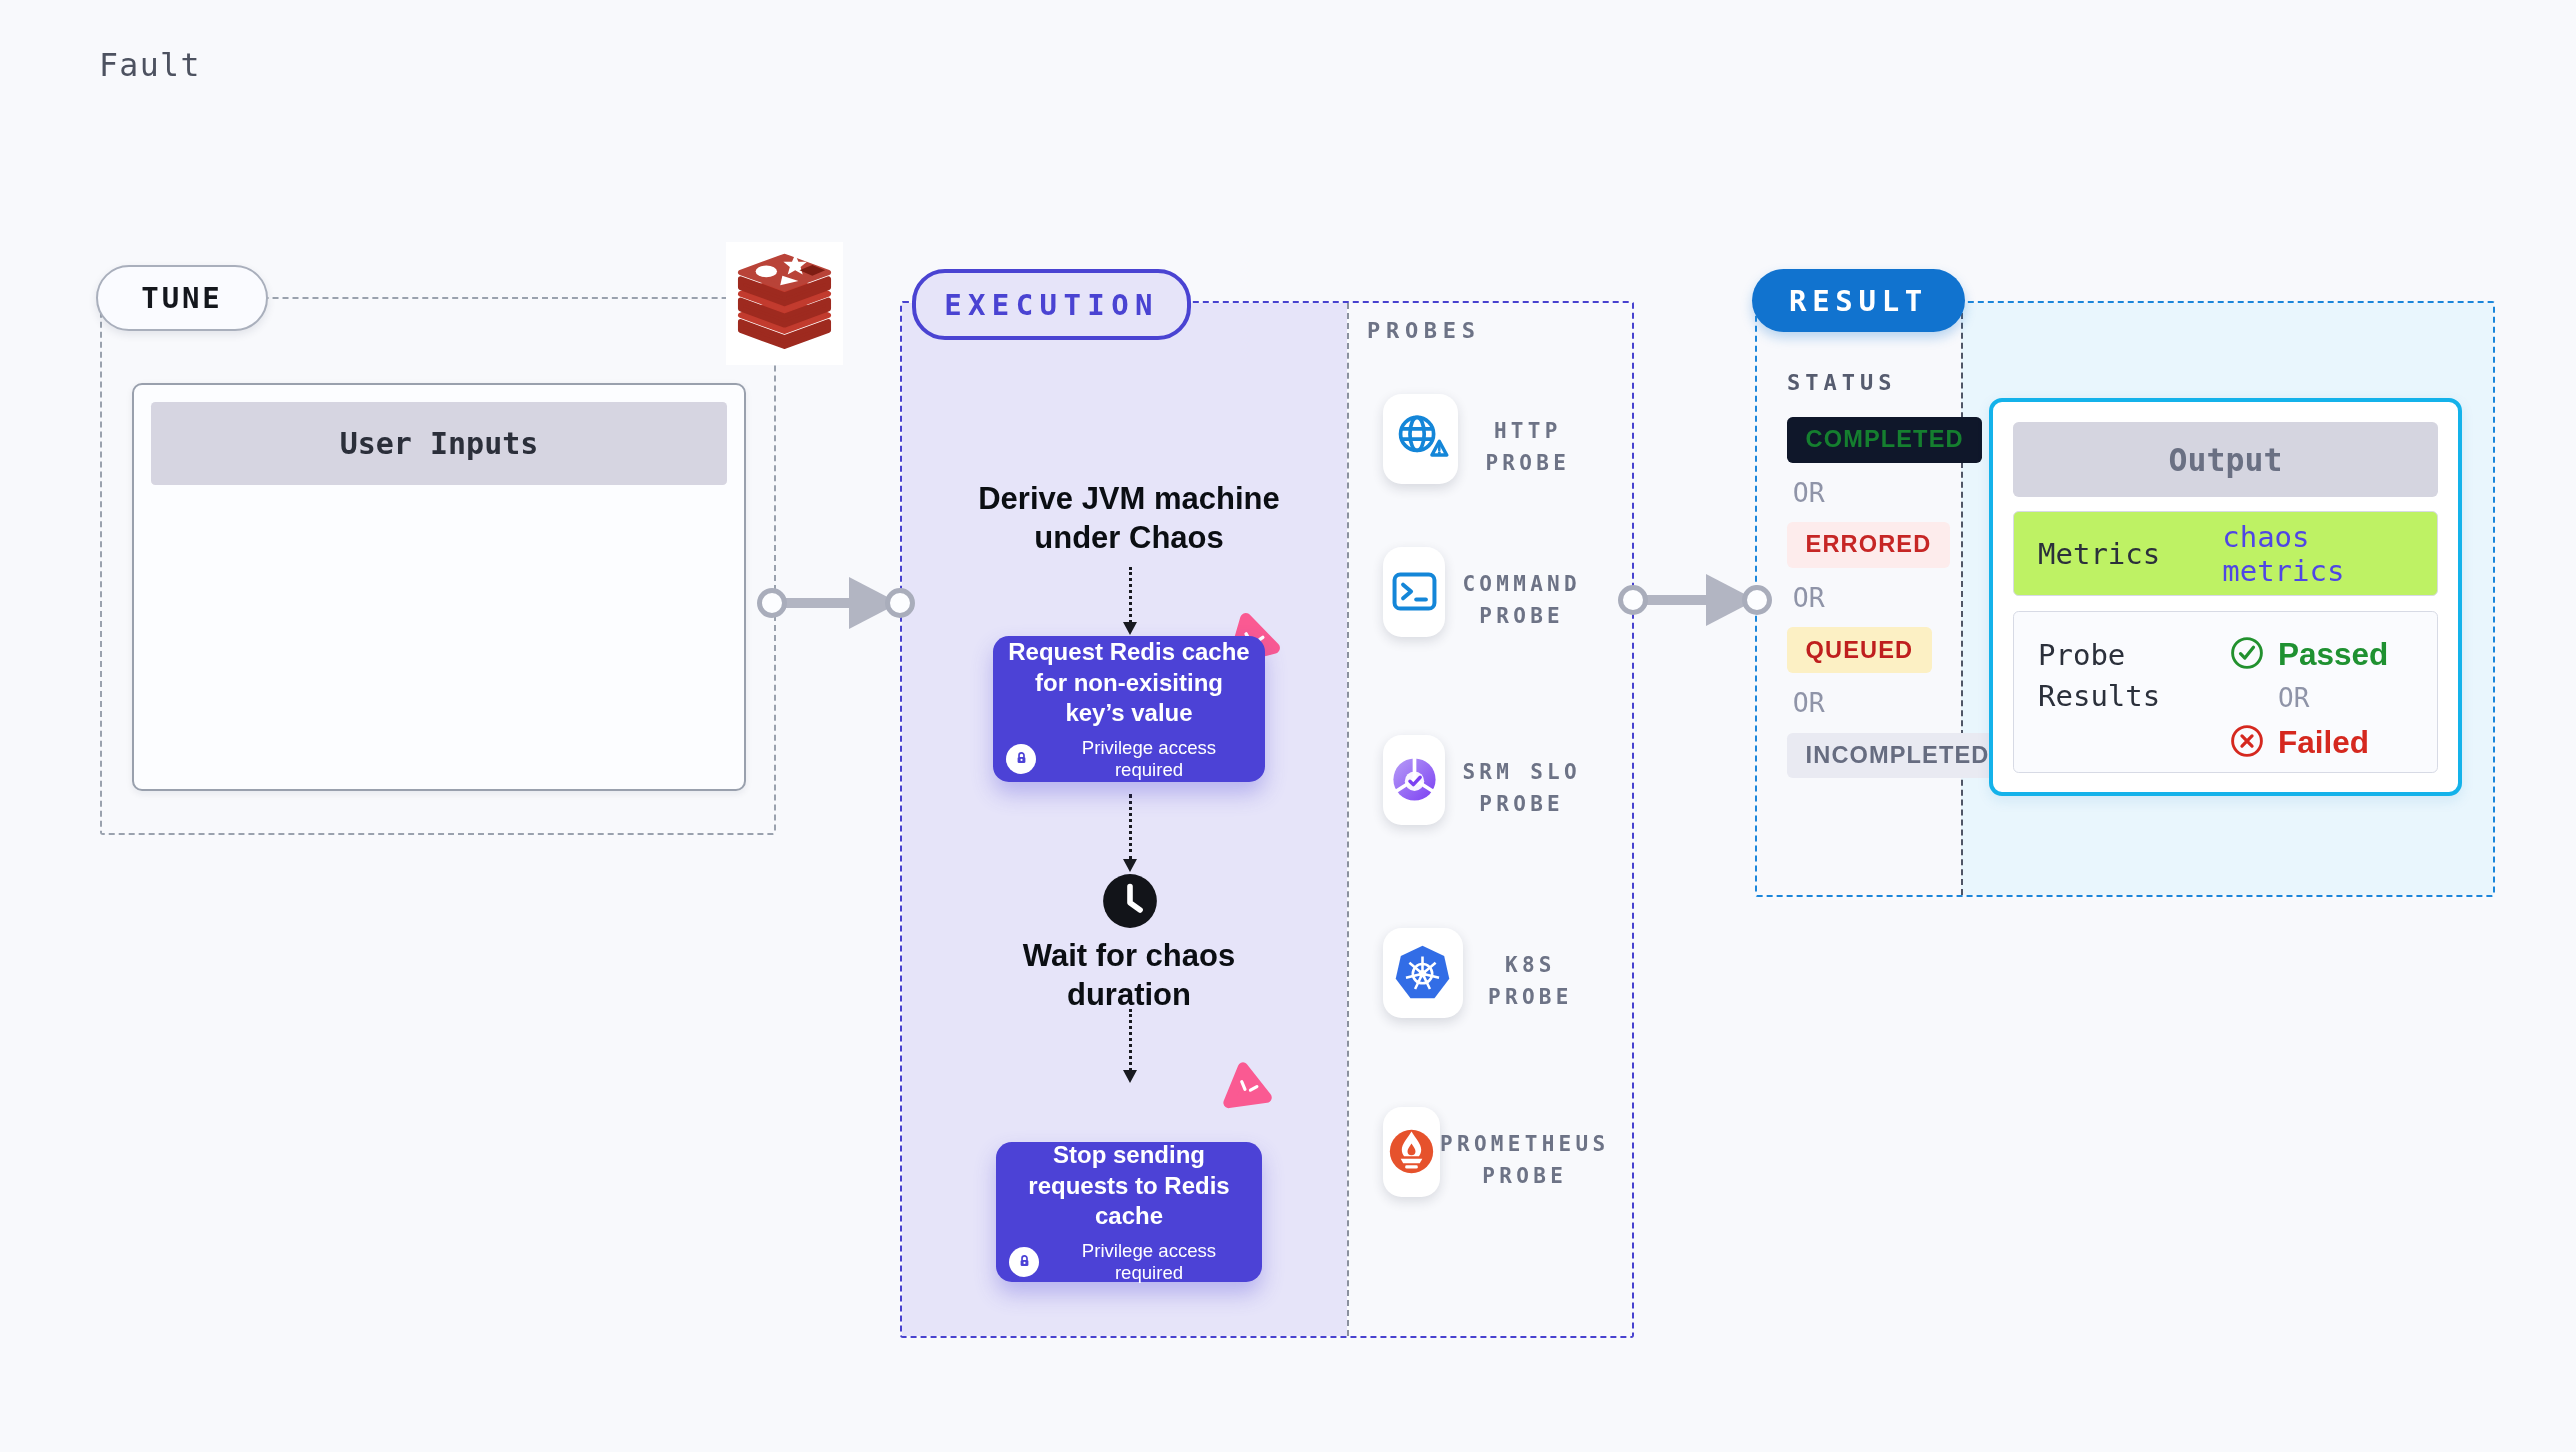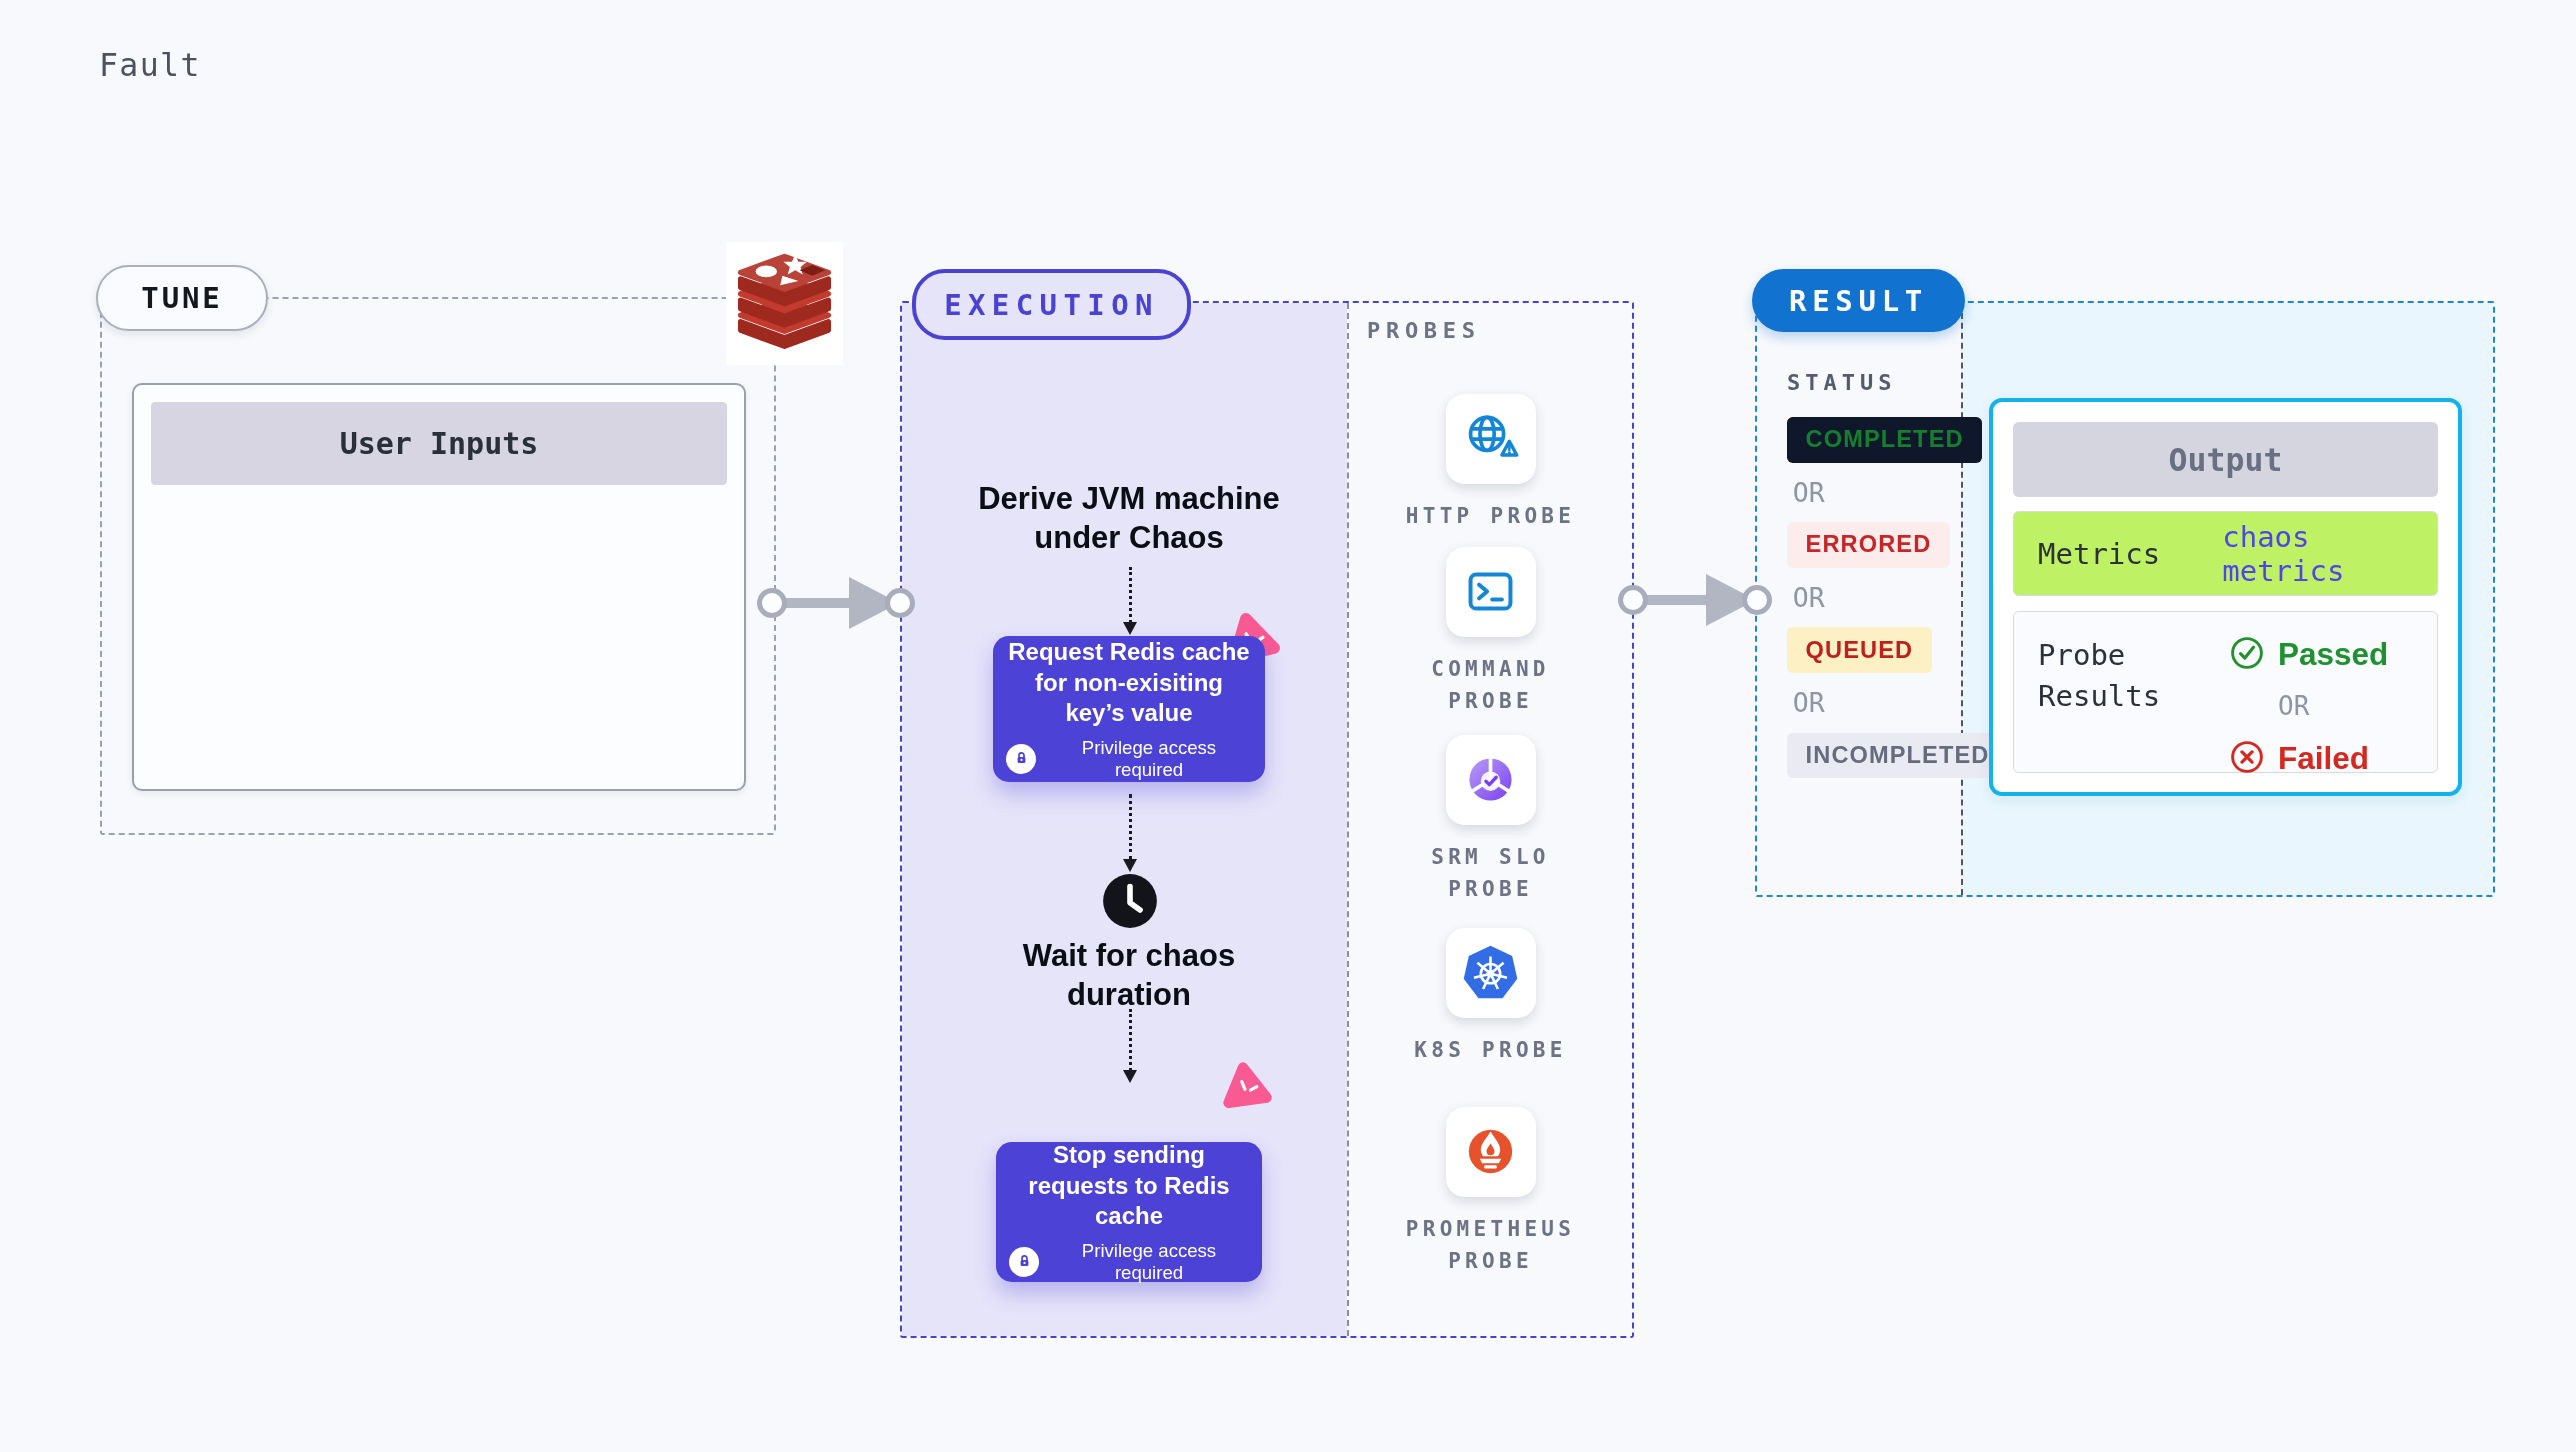--- a/index.html
+++ b/index.html
@@ -79,21 +79,21 @@
   .priv-row{display:flex;align-items:center;gap:10px;margin-top:8.6px;}
   .lock-badge{width:30px;height:30px;border-radius:50%;background:#fff;display:flex;
     align-items:center;justify-content:center;flex:none;}
   .priv-row .priv-text{font-size:18.6px;color:#ffffff;font-weight:400;}
   .pink-icon{position:absolute;z-index:4;}
   .clock-wrap{position:absolute;z-index:5;}
 
   
   .probes-label{position:absolute;left:1367px;top:318px;font-family:"DejaVu Sans Mono",monospace;
     font-weight:bold;font-size:22px;color:#6d7386;letter-spacing:5.7px;z-index:5;}
-  .probe{position:absolute;left:1383px;width:215px;display:flex;flex-direction:column;
+  .probe{position:absolute;left:1383px;width:215px;display:flex;flex-direction:row;
     align-items:center;z-index:5;}
   .probe-card{width:90px;height:90px;background:#ffffff;border-radius:18.6px;
     box-shadow:0 4.3px 11.5px rgba(25,35,60,.14);display:flex;align-items:center;justify-content:center;}
   .probe-card svg{width:57px;height:57px;}
   .probe-name{margin-top:17px;font-family:"DejaVu Sans Mono",monospace;font-weight:bold;
     font-size:21px;color:#6d7386;letter-spacing:4.3px;text-align:center;line-height:1.5;}
 
   
   .status-label{position:absolute;left:1787px;top:370px;font-family:"DejaVu Sans Mono",monospace;
     font-weight:bold;font-size:22px;color:#565c6f;letter-spacing:5px;z-index:5;}
@@ -115,21 +115,21 @@
     font-family:"DejaVu Sans Mono",monospace;font-weight:bold;font-size:31.5px;color:#6a7083;}
   .metrics-row{position:absolute;left:20px;top:109px;right:20px;height:85px;background:#bef264;
     border:1.4px solid #d7dae5;border-radius:5.7px;display:flex;align-items:center;padding:0 24px;
     box-sizing:border-box;}
   .metrics-label{font-family:"DejaVu Sans Mono",monospace;font-size:29px;color:#2b303b;}
   .metrics-value{font-family:"DejaVu Sans Mono",monospace;font-size:29px;color:#4f46e5;margin-left:62px;}
   .proberes-row{position:absolute;left:20px;top:209px;right:20px;bottom:18.6px;background:#fafbfe;
     border:1.4px solid #d7dae5;border-radius:5.7px;display:flex;padding:23px 24px;box-sizing:border-box;}
   .pr-label{font-family:"DejaVu Sans Mono",monospace;font-size:29px;color:#2b303b;
     width:165px;line-height:1.4;flex:none;}
-  .pr-values{margin-left:26px;display:flex;flex-direction:column;gap:18px;}
+  .pr-values{margin-left:26px;display:flex;flex-direction:column;gap:10px;}
   .pr-line{display:flex;align-items:center;gap:13px;}
   .pr-line svg{width:36px;height:36px;flex:none;}
   .pr-pass-text{font-size:31.5px;font-weight:700;color:#1f9131;}
   .pr-fail-text{font-size:31.5px;font-weight:700;color:#d5281f;}
   .pr-or{font-family:"DejaVu Sans Mono",monospace;font-size:26px;color:#8f94a8;margin-left:49px;}
 </style>
 </head>
 <body>
 
 <div class="canvas">

